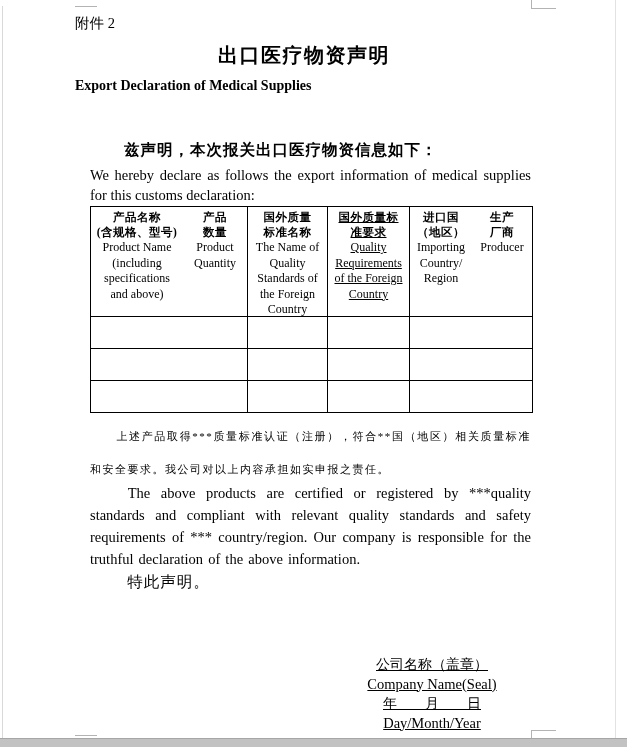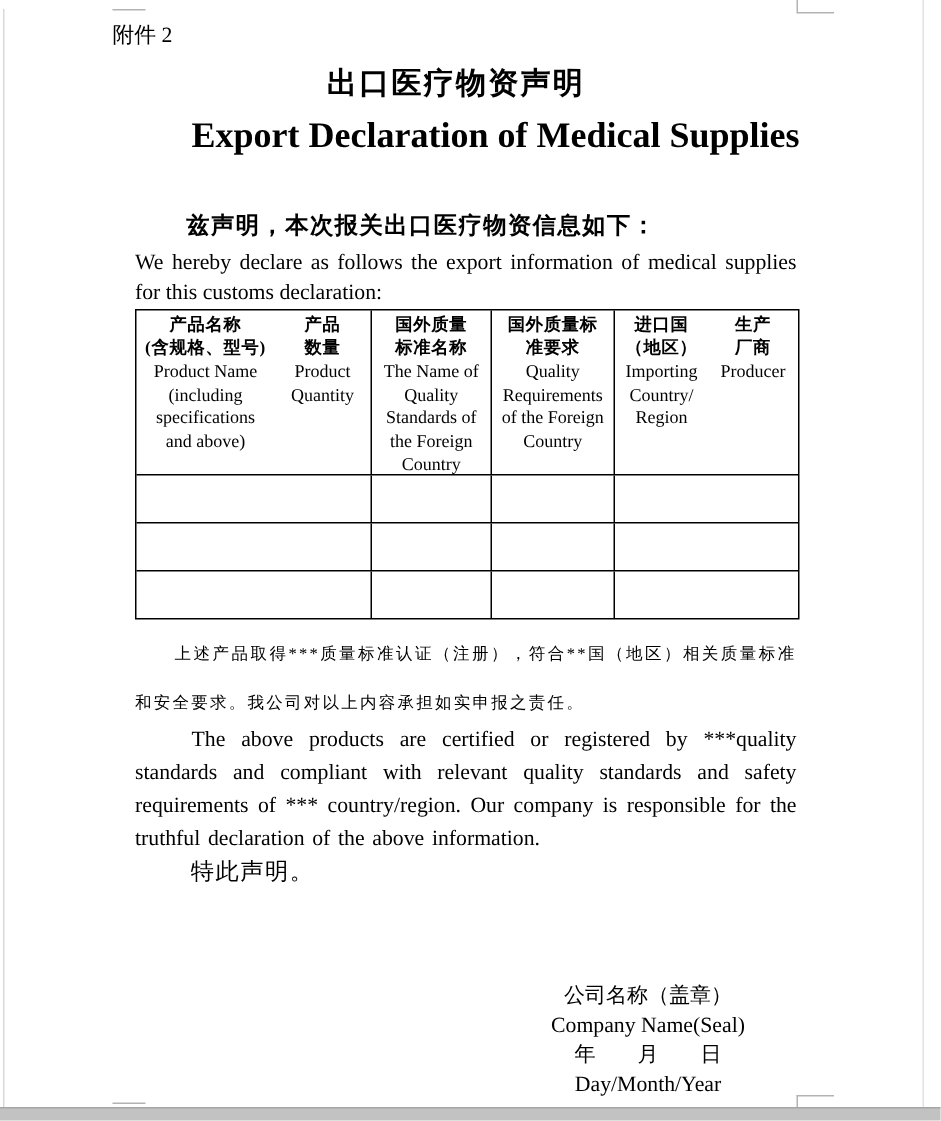--- a/index.html
+++ b/index.html
@@ -22,36 +22,36 @@
   .mark-tr-v { left:531px; top:0; width:1px; height:8px; }
   .mark-tr-h { left:531px; top:8px; width:25px; height:1px; }
   .mark-bl { left:75px; top:735px; width:22px; height:1px; }
   .mark-br-h { left:531px; top:730px; width:25px; height:1px; }
   .mark-br-v { left:531px; top:730px; width:1px; height:8px; }
 
   
   .attachment { position:absolute; left:75px; top:14px; font-size:14.5px; }
   .title-zh { position:absolute; left:75px; top:42px; width:458px; text-align:center;
               font-size:20px; font-weight:bold; letter-spacing:1.5px; }
-  .title-en { position:absolute; left:75px; top:78px; width:458px; text-align:right;
-              font-size:24px; font-weight:bold; }
+  .title-en { position:absolute; left:75px; top:78px; width:458px; text-align:left;
+              font-size:14px; font-weight:bold; }
 
   
   .intro-zh { position:absolute; left:90px; top:140px; width:443px;
               font-size:15.5px; font-weight:bold; letter-spacing:1px; text-indent:2.2em; }
   .intro-en { position:absolute; left:90px; top:165px; width:441px;
               font-size:14.5px; line-height:20px; text-align:justify; }
 
   
   .decl-table { position:absolute; left:90px; top:206px; width:443px; border:1.5px solid #000; }
   .thead { display:flex; height:109px; text-align:center; }
   .hA { width:156px; display:flex; }
   .hA1 { width:92px; } .hA2 { width:64px; }
   .hB { width:80px; border-left:1.5px solid #000; }
-  .hC { width:82px; border-left:1.5px solid #000; }
+  .hC { width:82px; border-left:1.5px solid #000;text-decoration:underline; }
   .hD { flex:1; border-left:1.5px solid #000; display:flex; }
   .hD1 { width:62px; } .hD2 { flex:1; }
   .hcell { padding-top:3px; }
   .hzh { display:block; font-weight:bold; font-size:11.5px; line-height:15px; letter-spacing:0.5px; }
   .hen { display:block; font-size:12px; line-height:15.5px; }
   .trow { display:flex; height:32px; border-top:1.5px solid #000; }
   .bA { width:156px; }
   .bB { width:80px; border-left:1.5px solid #000; }
   .bC { width:82px; border-left:1.5px solid #000; }
   .bD { flex:1; border-left:1.5px solid #000; }
@@ -62,21 +62,21 @@
              text-align:justify; text-indent:2.4em; }
   .para-en { position:absolute; left:90px; top:482px; width:441px;
              font-size:14.5px; line-height:22px; word-spacing:1.5px;
              text-align:justify; text-indent:2.6em; }
   .closing-zh { position:absolute; left:90px; top:571px; width:441px;
                 font-size:15.5px; line-height:22px; letter-spacing:1px; text-indent:2.4em; }
 
   
   .signature { position:absolute; left:330px; top:655px; width:204px;
                text-align:center; font-size:14px; line-height:19.5px; }
-  .sig-line { display:block; }
+  .sig-line { display:block;text-decoration:underline; }
   .sig-en { font-size:14.5px; }
 </style>
 </head>
 <body>
 
 <div class="edge-left"></div>
 <div class="edge-right"></div>
 <div class="strip-bottom"></div>
 <div class="mark mark-tl"></div>
 <div class="mark mark-tr-v"></div>

